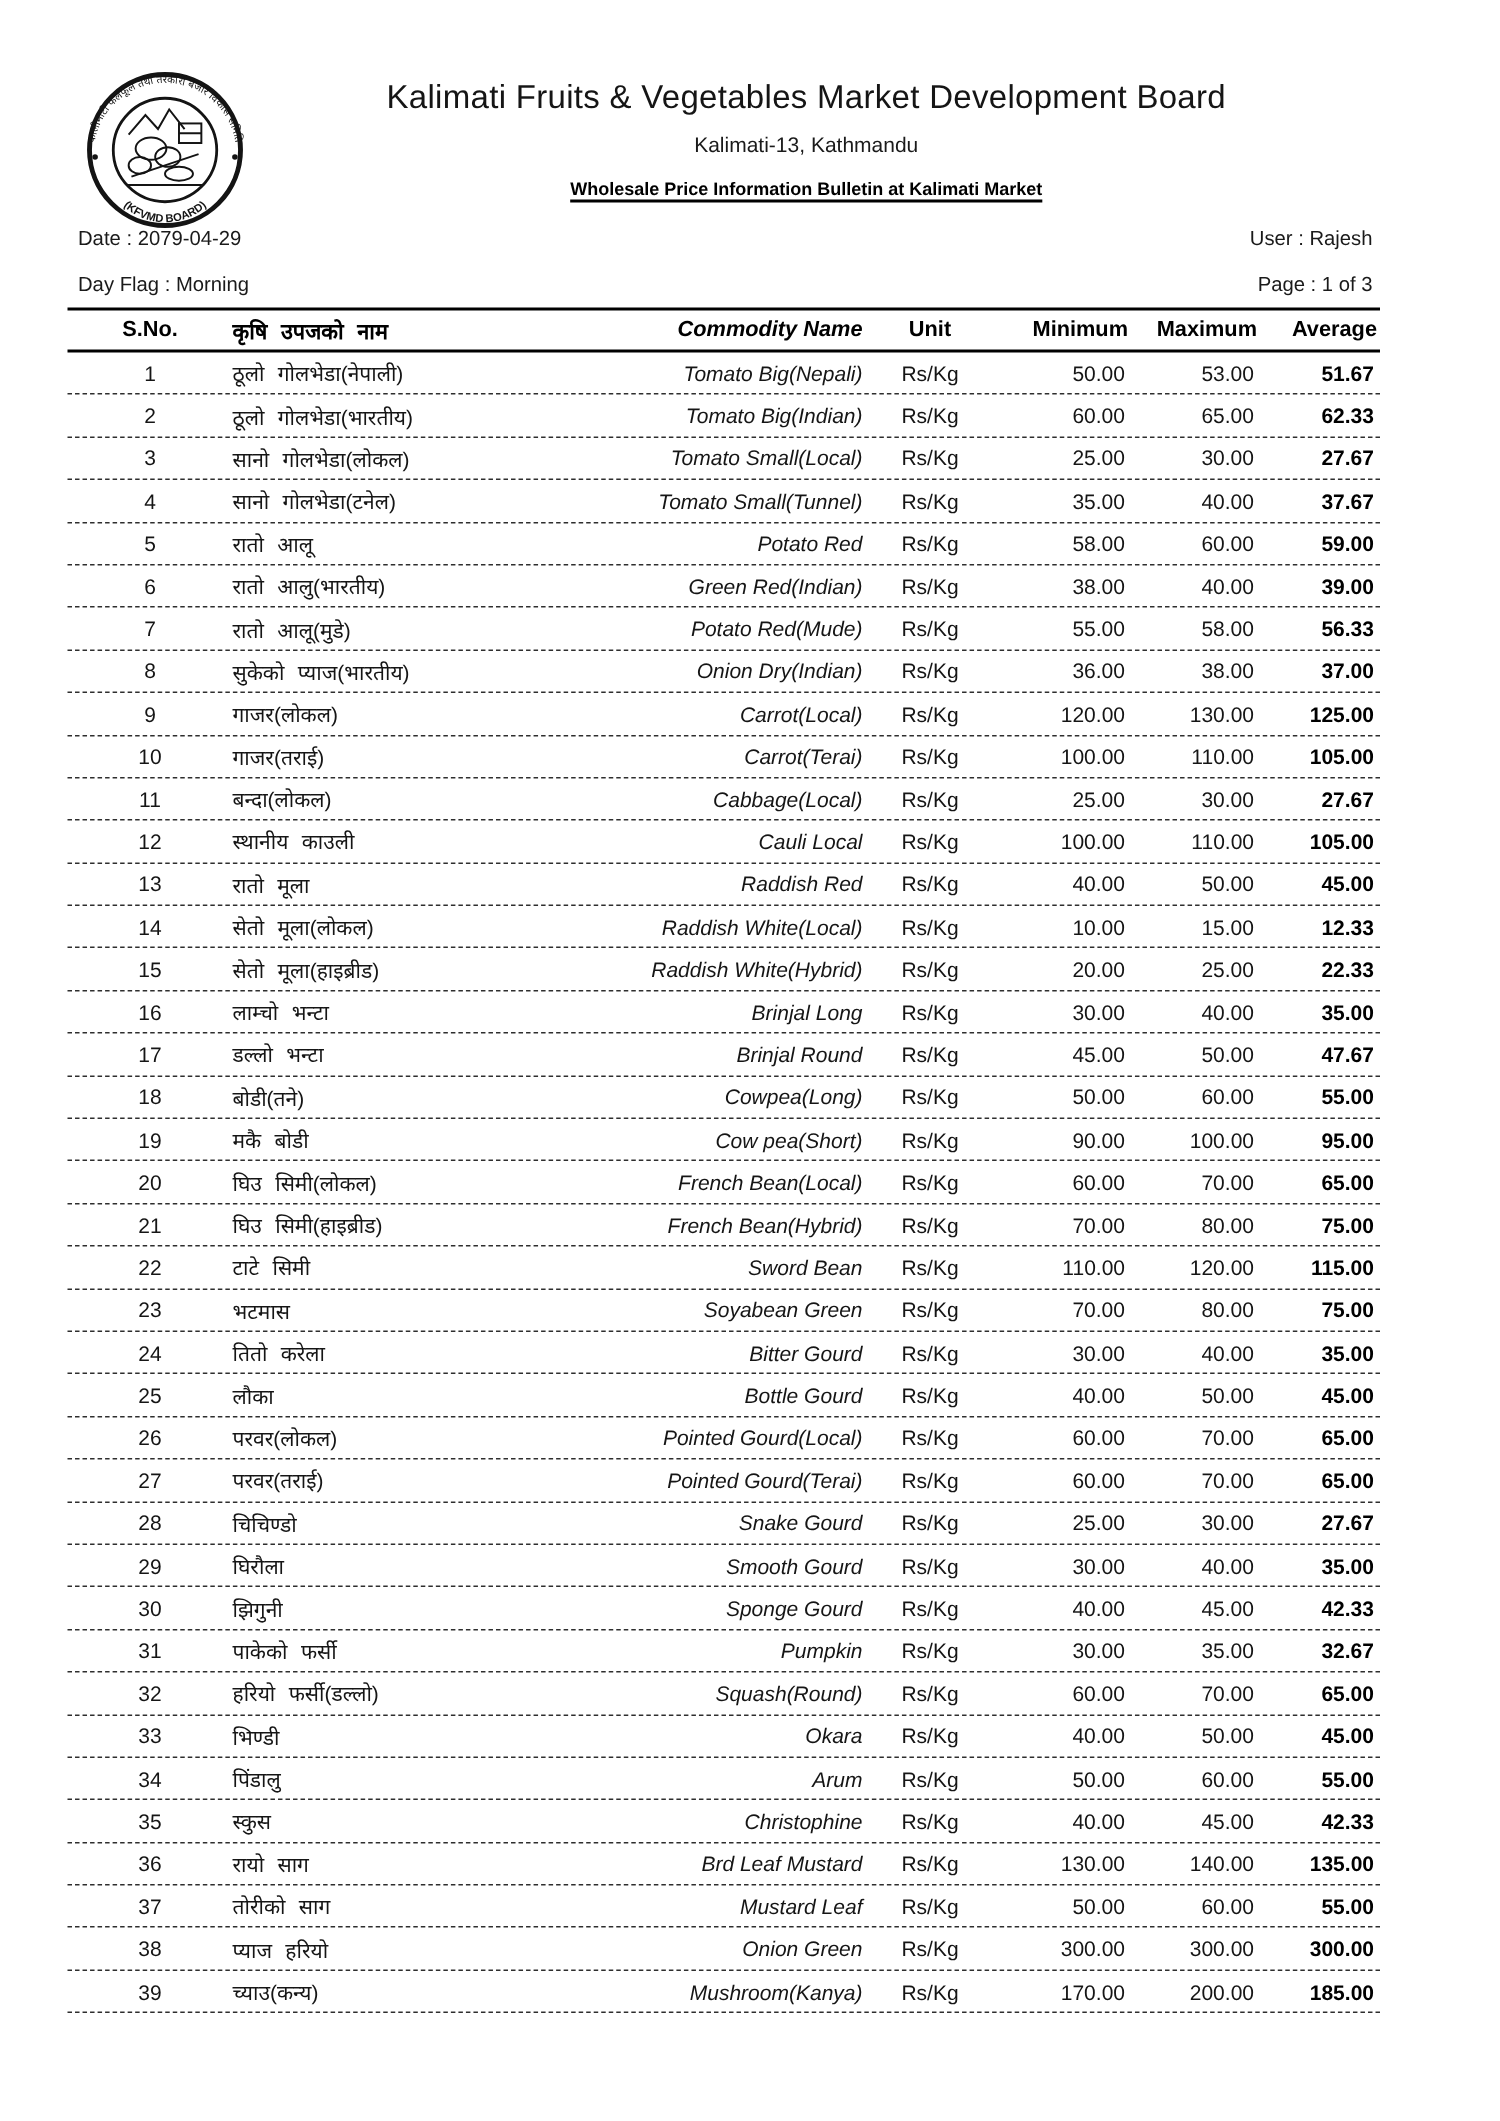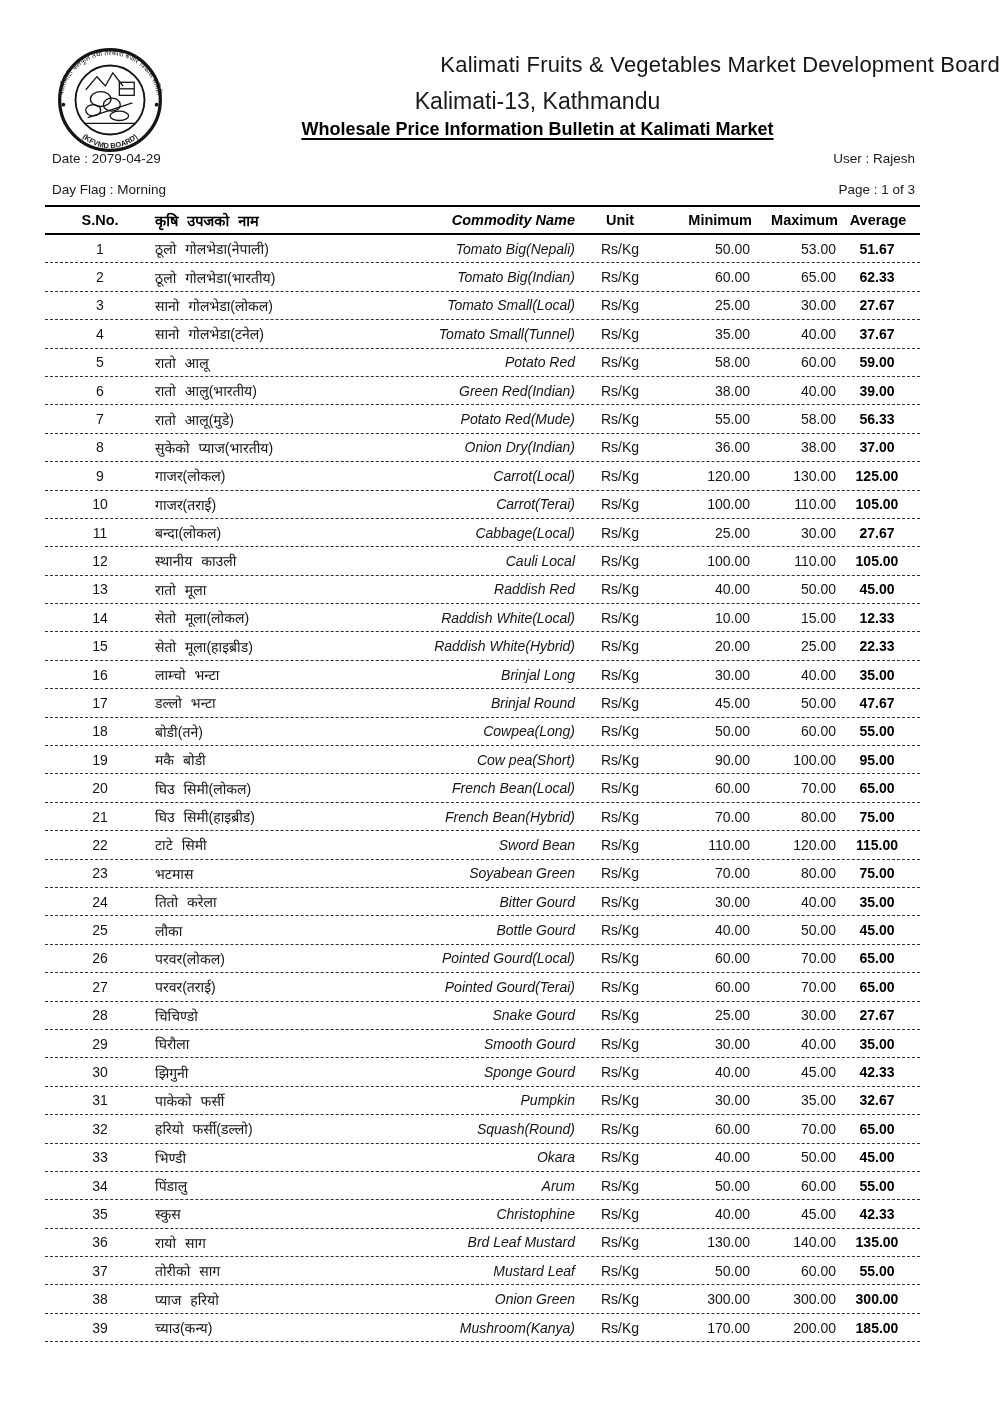--- a/index.html
+++ b/index.html
@@ -9,29 +9,29 @@
     height: 1414px;
     background: #ffffff;
     font-family: "Liberation Sans", "DejaVu Sans", sans-serif;
     color: #111;
     overflow: hidden;
   }
   
   .logo { position: absolute; left: 54px; top: 45px; width: 112px; height: 110px; }
   .org-title {
     position: absolute; top: 52px; left: 75px; width: 925px;
-    text-align: right; font-size: 22px; letter-spacing: 0.2px; color: #151515;
+    text-align: center; font-size: 22px; letter-spacing: 0.2px; color: #151515;
   }
   .address {
     position: absolute; top: 88px; left: 75px; width: 925px;
-    text-align: center; font-size: 23px; color: #1a1a1a;
+    text-align: center; font-size: 14px; color: #1a1a1a;
   }
   .bulletin {
     position: absolute; top: 119px; left: 75px; width: 925px;
-    text-align: center; font-size: 18px; font-weight: bold; color: #000;
+    text-align: center; font-size: 12px; font-weight: bold; color: #000;
     text-decoration: underline; text-decoration-thickness: 2px; text-underline-offset: 3px;
   }
   .meta-line {
     position: absolute; left: 52px; width: 863px;
     display: flex; justify-content: space-between;
     font-size: 13.5px; color: #1a1a1a;
   }
   .meta-1 { top: 151px; gap: 27px; }
   .meta-2 { top: 182px; align-items: flex-end; }
   
@@ -46,21 +46,21 @@
     border-bottom: 1.6px dashed #2e2e2e;
     font-size: 14px; color: #151515;
   }
   .cell { white-space: nowrap; overflow: visible; }
   .c-sn   { width: 110px; text-align: center; }
   .c-nep  { width: 218px; text-align: left; word-spacing: 5px; }
   .c-name { width: 202px; text-align: right; font-style: italic; }
   .c-unit { width: 90px;  text-align: center; }
   .c-min  { width: 87px;  text-align: right; padding-right: 2px; box-sizing: border-box; }
   .c-max  { width: 86px;  text-align: right; padding-right: 2px; box-sizing: border-box; }
-  .c-avg  { width: 82px;  text-align: center; padding-right: 4px; box-sizing: border-box; font-weight: bold; color: #000; }
+  .c-avg  { width: 82px;  text-align: right; padding-right: 4px; box-sizing: border-box; font-weight: bold; color: #000; }
   .thead .c-min, .thead .c-max { padding-right: 0; }
   .thead .c-avg { padding-right: 2px; }
 </style>
 </head>
 <body>
 
 <div class="page">
 
   <div class="logo">
     <svg width="112" height="110" viewBox="0 0 120 118" xmlns="http://www.w3.org/2000/svg">

